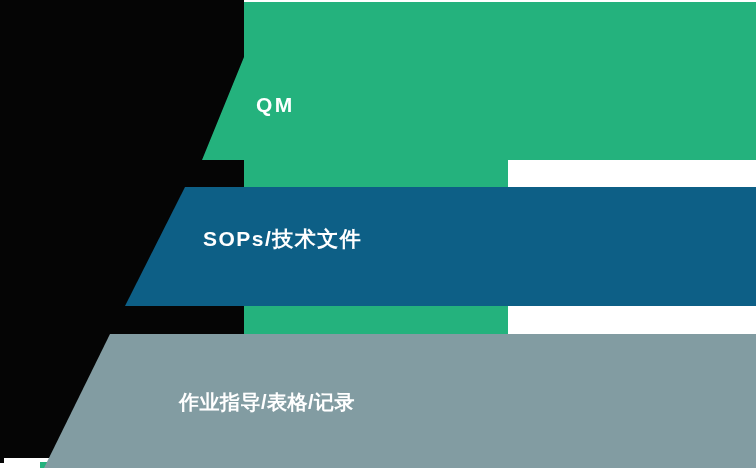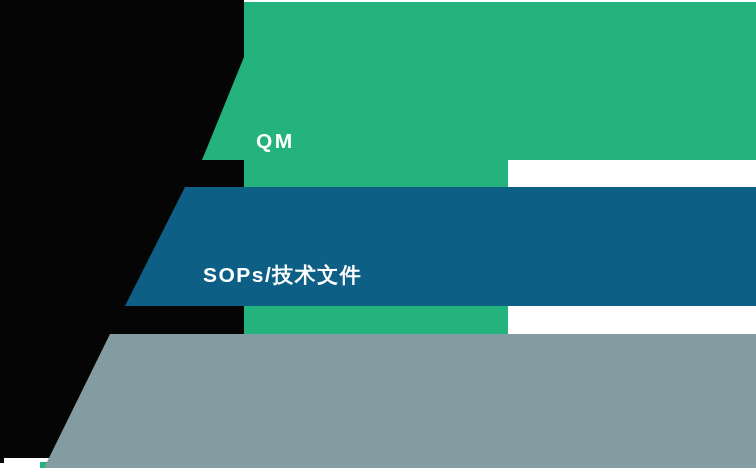--- a/index.html
+++ b/index.html
@@ -36,21 +36,20 @@
     left:44px;top:334px;width:712px;height:134px;
     clip-path:polygon(66px 0, 100% 0, 100% 100%, 0 100%);
   }
 
   .tier-label{
     position:absolute;
     color:#ffffff;
     font-weight:bold;
     white-space:nowrap;
     line-height:1.1;
-    margin-top:36px;
   }
   .label-qm{left:256px;top:93px;font-size:21px;letter-spacing:2.5px;}
   .label-sops{left:203px;top:227px;font-size:21px;letter-spacing:1.5px;}
   .label-wi{left:179px;top:391px;font-size:20px;letter-spacing:0.5px;}
 </style>
 </head>
 <body>
 
 <div class="canvas" style="background-color: rgb(255, 255, 255);">
 
@@ -63,14 +62,15 @@
 
   <div class="abs connector-top" style="background-color: rgb(36, 178, 125);"></div>
   <div class="abs connector-bottom" style="background-color: rgb(36, 178, 125);"></div>
 
   <div class="abs tier-sops" style="background-color: rgb(13, 95, 134);"></div>
 
   <div class="abs tier-wi" style="background-color: rgb(130, 156, 162);"></div>
 
   <div class="tier-label label-qm">QM</div>
   <div class="tier-label label-sops">SOPs/技术文件</div>
+  <div class="tier-label label-wi">作业指导/表格/记录</div>
 
 </div>
 
 </body></html>

